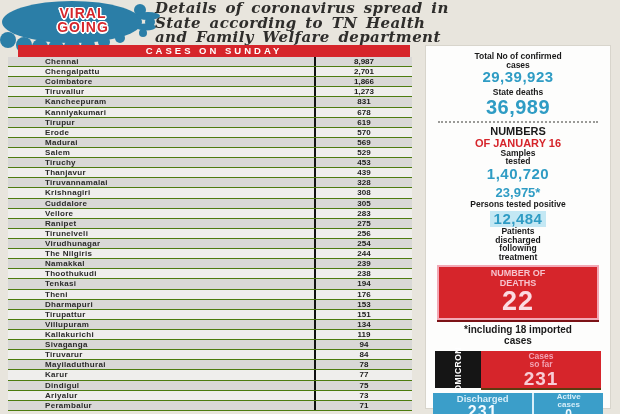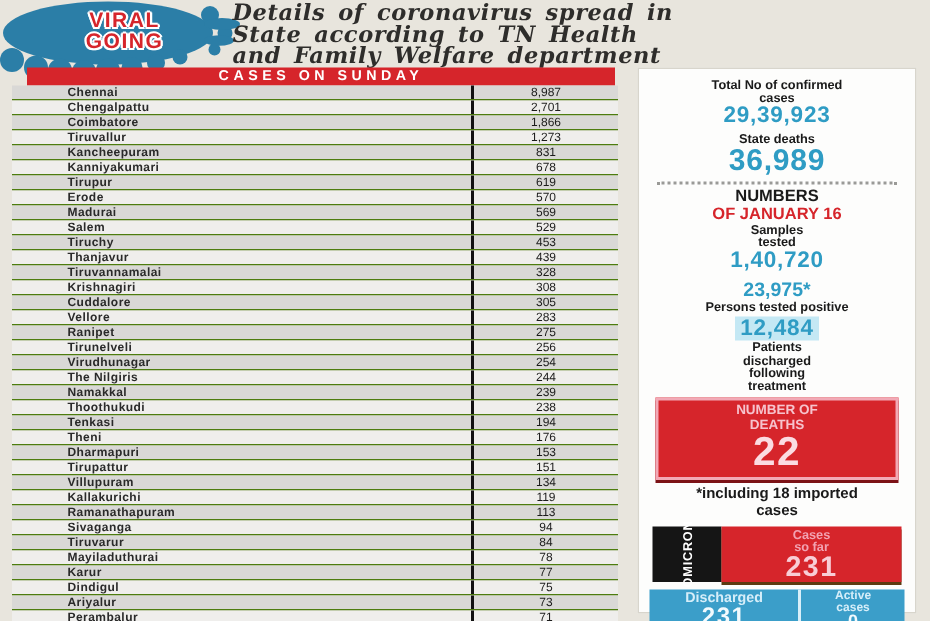--- a/index.html
+++ b/index.html
@@ -33,21 +33,21 @@
     position:absolute;left:8px;top:57px;width:404px;height:354px;
     display:flex;flex-direction:column;
   }
   .trow{flex:1;display:flex;align-items:center;border-bottom:1px solid #4d7c0f;padding-left:20px;}
   .trow:nth-child(odd){background:var(--row_dark,#d9d8d6);}
   .trow:nth-child(even){background:var(--row_light,#efeeec);}
   .tname{
     flex:1;padding-left:17px;font-size:8px;font-weight:bold;color:#2a2a2a;letter-spacing:.3px;
   }
   .tval{
-    width:96px;text-align:left;font-size:8px;font-weight:normal;color:#1c1c1c;
+    width:96px;text-align:left;font-size:8px;font-weight:bold;color:#1c1c1c;
     border-left:2px solid #111;align-self:stretch;display:flex;align-items:center;justify-content:center;
   }
   
   .card{
     position:absolute;left:425px;top:45px;width:186px;height:364px;
     background:var(--card_bg,#fdfdfc);border:1px solid #d8d5cc;
     text-align:center;font-weight:bold;color:#1a1a1a;
     display:flex;flex-direction:column;align-items:center;
     padding-top:6px;box-sizing:border-box;
   }
@@ -240,24 +240,20 @@
     </div>
     <div class="trow">
       <div class="tname">Villupuram</div>
       <div class="tval">134</div>
     </div>
     <div class="trow">
       <div class="tname">Kallakurichi</div>
       <div class="tval">119</div>
     </div>
     <div class="trow">
-      <div class="tname">Ramanathapuram</div>
-      <div class="tval">113</div>
-    </div>
-    <div class="trow">
       <div class="tname">Sivaganga</div>
       <div class="tval">94</div>
     </div>
     <div class="trow">
       <div class="tname">Tiruvarur</div>
       <div class="tval">84</div>
     </div>
     <div class="trow">
       <div class="tname">Mayiladuthurai</div>
       <div class="tval">78</div>

